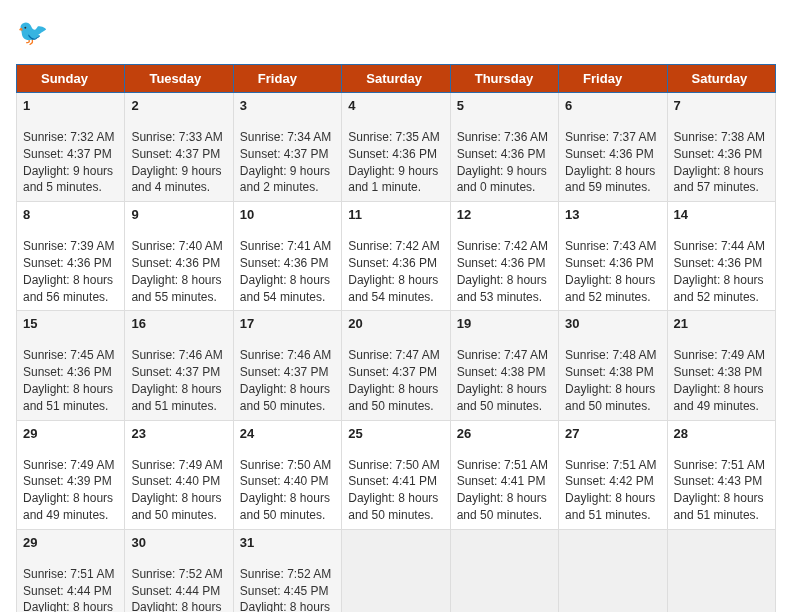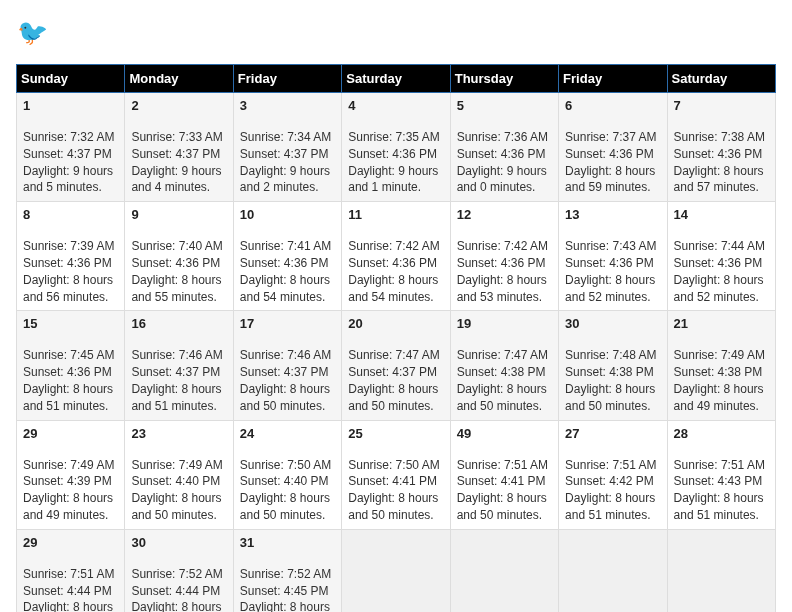--- a/index.html
+++ b/index.html
@@ -45,25 +45,25 @@
     .location-title {
       font-size: 16px;
       color: #555;
     }
     .calendar-table {
       width: 100%;
       border-collapse: collapse;
       border: 1px solid #ccc;
     }
     .calendar-table th {
-      background-color: #000000;
+      background-color: #c2410c;
       color: #fff;
       font-size: 13px;
       font-weight: bold;
-      padding: 6px 4px;
+      padding: 6px 24px;
       text-align: left;
       border: 1px solid #2a6aaa;
     }
     .calendar-table td {
       vertical-align: top;
       padding: 5px 6px;
       font-size: 10.5px;
       border: 1px solid #ddd;
       width: calc(100% / 7);
       min-height: 80px;
@@ -107,21 +107,21 @@
   <div class="title-area">
     <div class="month-title"></div>
     <div class="location-title"></div>
   </div>
 </div>
 
 <table class="calendar-table">
   <thead>
     <tr>
     <th>Sunday</th>
-        <th>Monday</th>
+        <th>Tuesday</th>
         <th>Friday</th>
         <th>Saturday</th>
         <th>Thursday</th>
         <th>Friday</th>
         <th>Saturday</th>
       </tr>
   </thead>
   <tbody id="calendar-body">
   <tr>
         <td>
@@ -324,21 +324,21 @@
       </td>
         <td>
         <span class="day-number">25</span>
         <div class="day-info">
           Sunrise: 7:50 AM<br>
           Sunset: 4:41 PM<br>
           Daylight: 8 hours and 50 minutes.
         </div>
       </td>
         <td>
-        <span class="day-number">49</span>
+        <span class="day-number">26</span>
         <div class="day-info">
           Sunrise: 7:51 AM<br>
           Sunset: 4:41 PM<br>
           Daylight: 8 hours and 50 minutes.
         </div>
       </td>
         <td>
         <span class="day-number">27</span>
         <div class="day-info">
           Sunrise: 7:51 AM<br>

